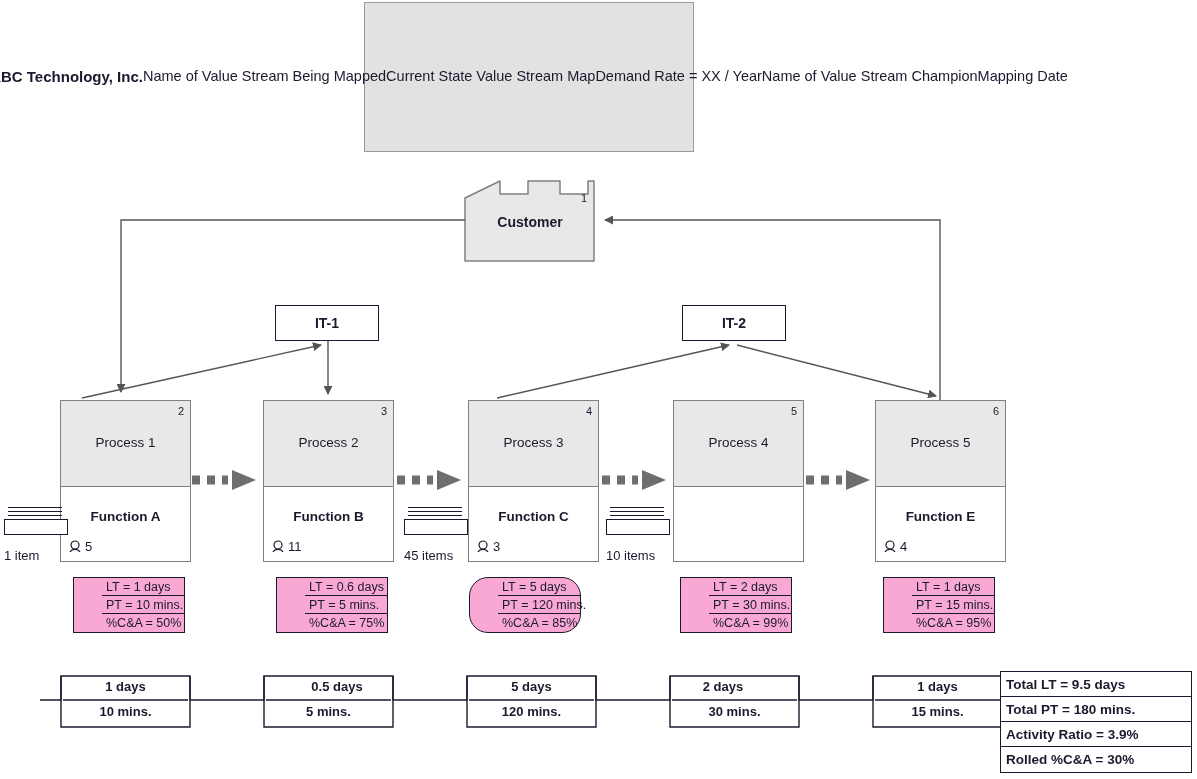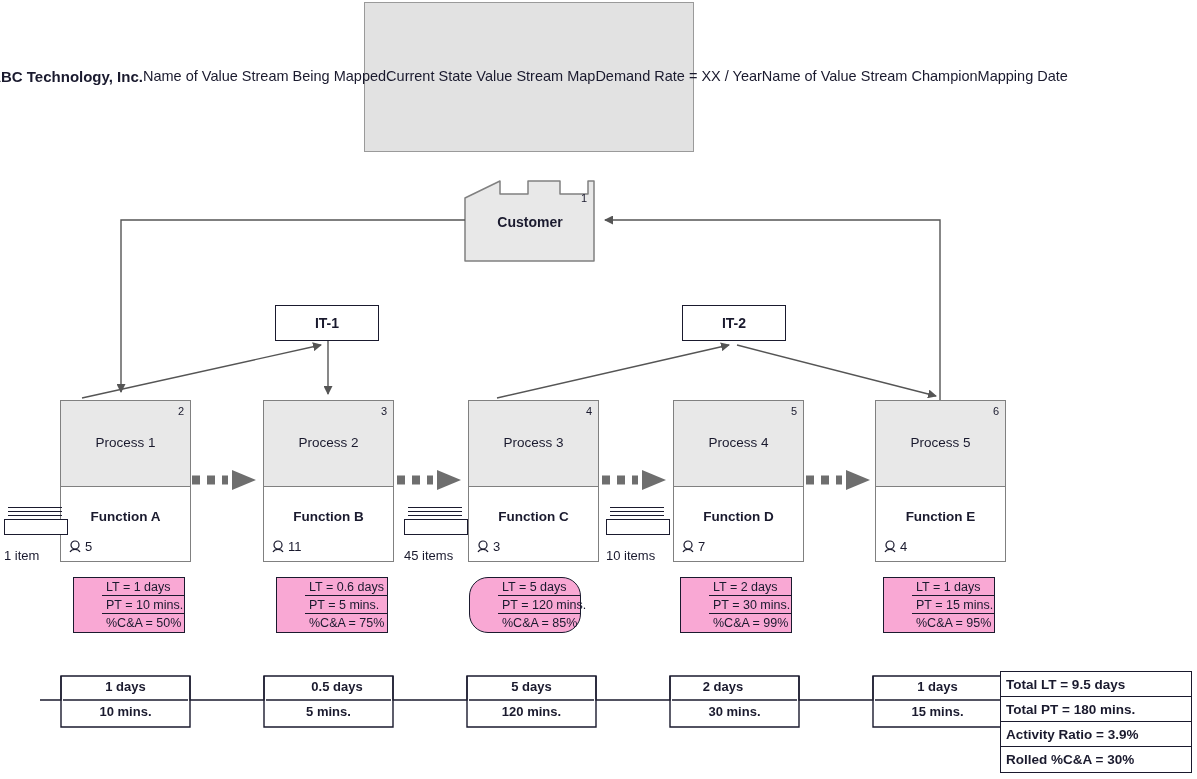--- a/index.html
+++ b/index.html
@@ -276,30 +276,20 @@
   <div class="drow">LT = 5 days</div>
   <div class="drow">PT = 120 mins.</div>
   <div class="drow">%C&amp;A = 85%</div>
 </div>
 
 <div class="abs process" style="left:673px;top:400px;">
   <div class="top">
     <span class="corner-num">5</span>
     <span class="pname">Process 4</span>
   </div>
-  <div class="bot">
-    <span class="fname">Function D</span>
-    <span class="ops">
-      <svg width="14" height="13" viewBox="0 0 14 13">
-        <circle cx="7" cy="5" r="4" fill="none" stroke="#1a1a2e" stroke-width="1.2"></circle>
-        <path d="M2,12 A5.5,4.5 0 0 1 12,12" fill="none" stroke="#1a1a2e" stroke-width="1.2"></path>
-      </svg>
-      <span>7</span>
-    </span>
-  </div>
 </div>
 <div class="abs data-box" style="left:680px;top:577px;">
   <div class="drow">LT = 2 days</div>
   <div class="drow">PT = 30 mins.</div>
   <div class="drow">%C&amp;A = 99%</div>
 </div>
 
 <div class="abs process" style="left:875px;top:400px;">
   <div class="top">
     <span class="corner-num">6</span>

